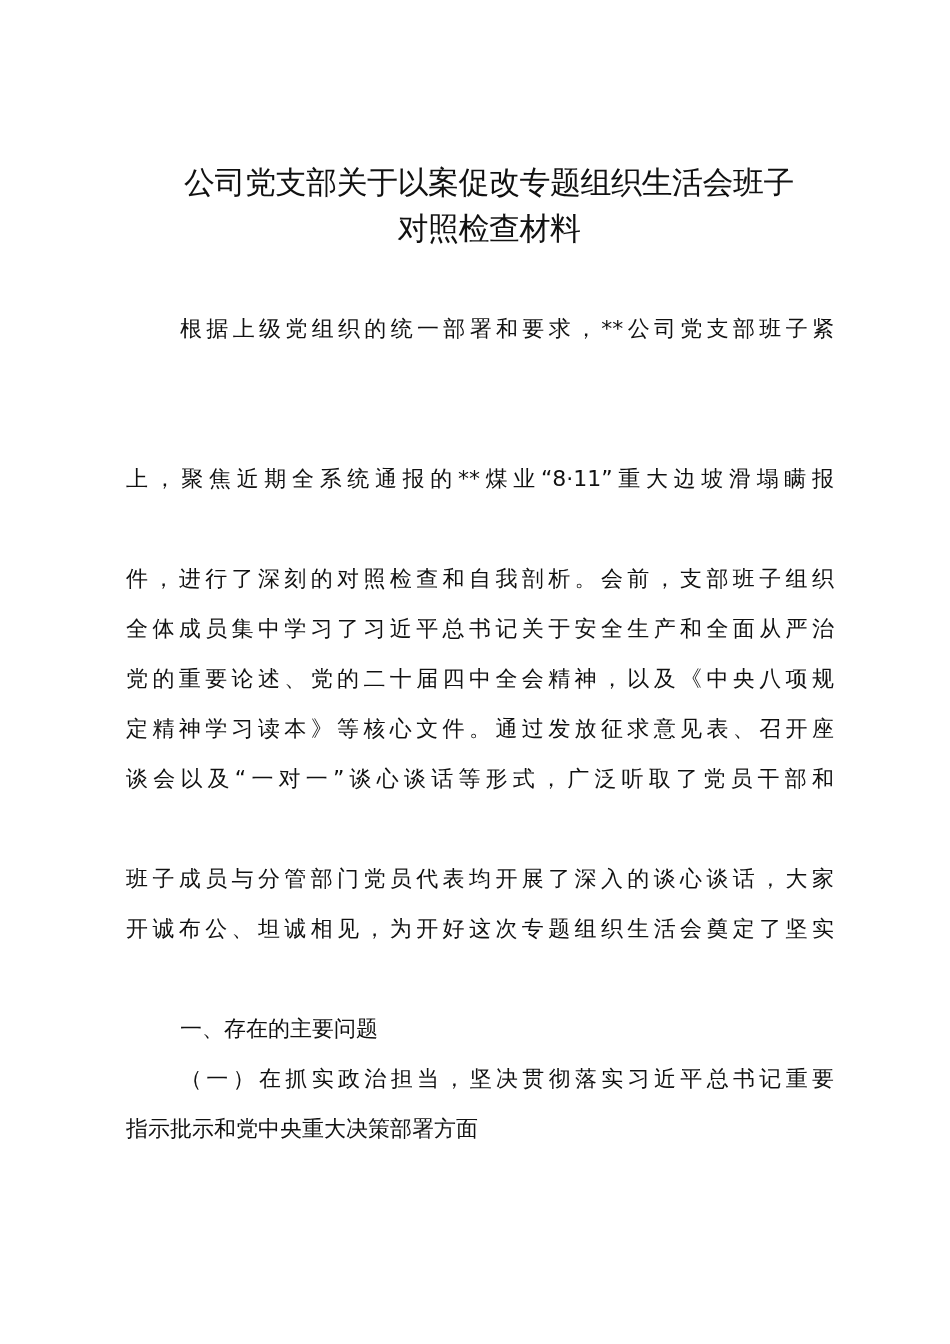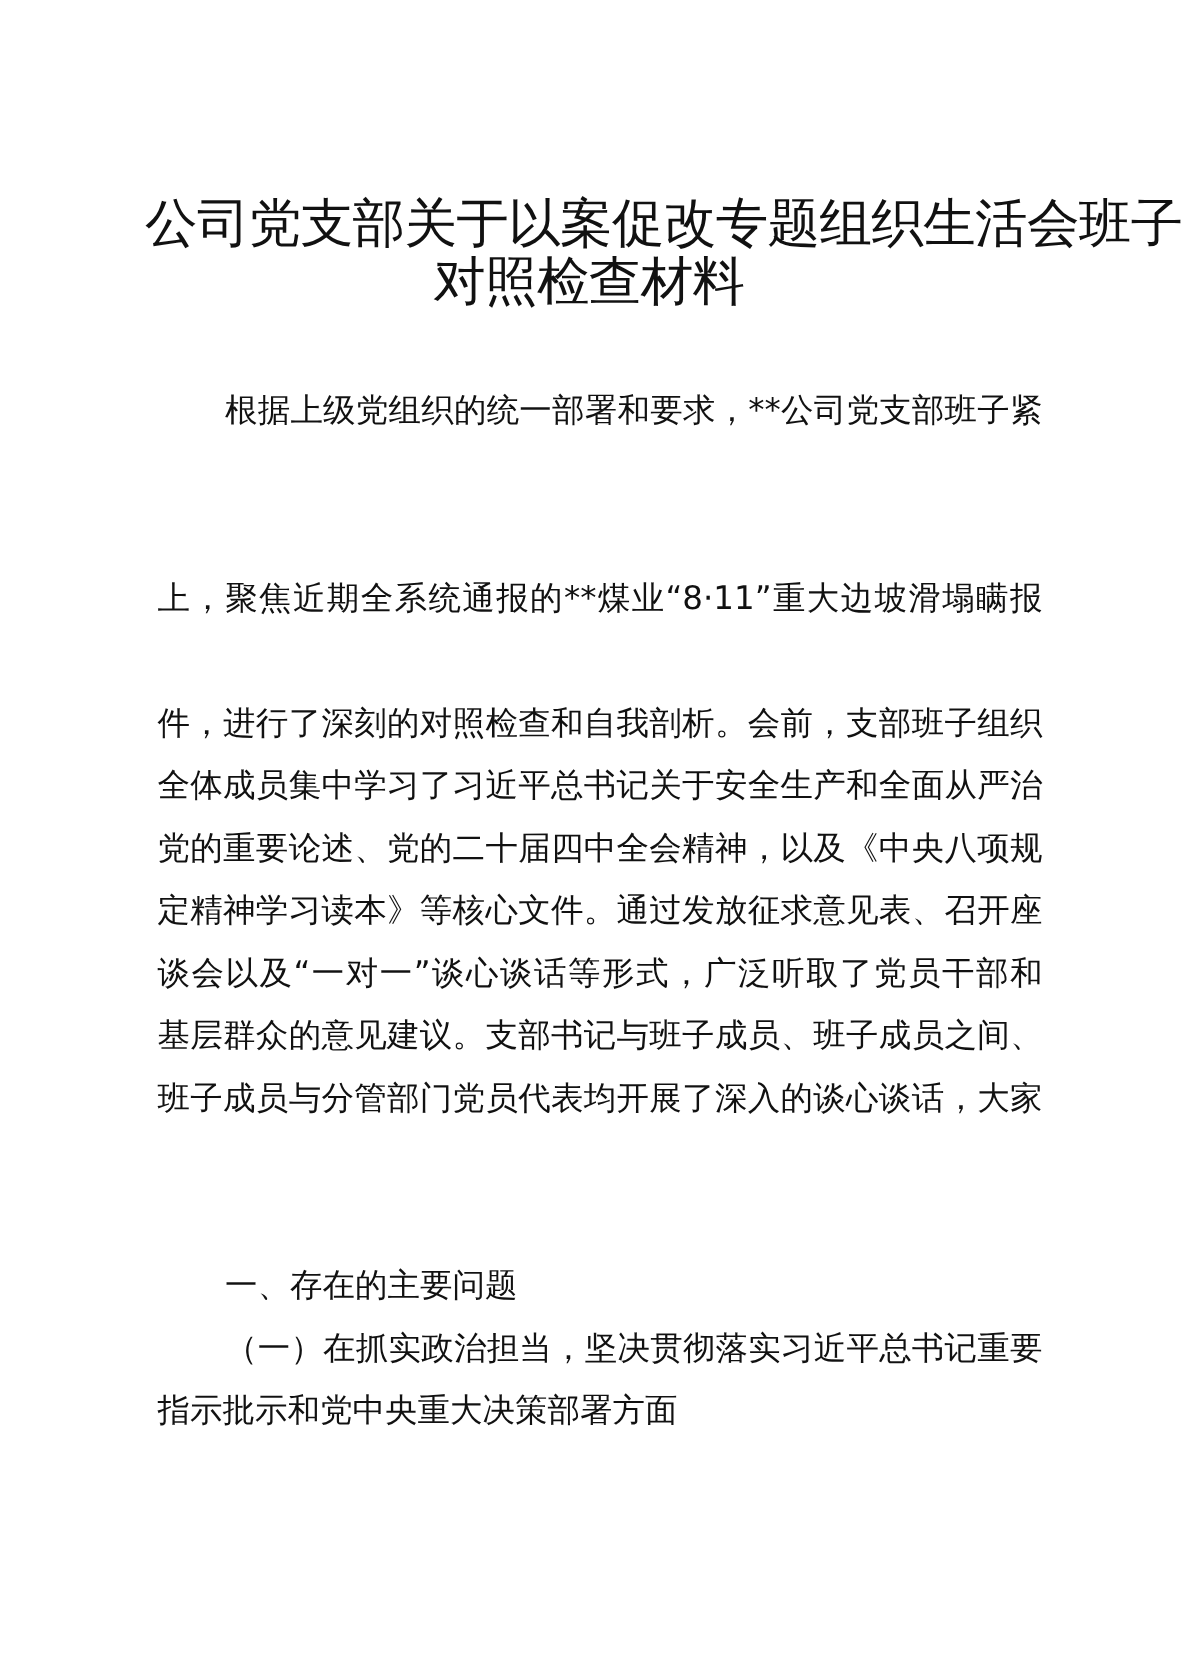--- a/index.html
+++ b/index.html
@@ -18,36 +18,35 @@
     .page {
       position: absolute;
       left: 0;
       top: 0;
       width: 950px;
       height: 1344px;
       background: #ffffff;
     }
     .title {
       position: absolute;
-      left: 116px;
+      left: 134px;
       width: 710px;
       text-align: center;
-      font-size: 42px;
+      font-size: 31px;
       line-height: 44px;
       letter-spacing: -0.5px;
       white-space: nowrap;
-      font-family: Liberation Mono, monospace;
     }
     .title.t1 { top: 160px; }
     .title.t2 { top: 206px; }
     .line {
       position: absolute;
       left: 126px;
       width: 708px;
-      font-size: 26px;
+      font-size: 22px;
       line-height: 40px;
       white-space: nowrap;
       text-align: justify;
       text-align-last: justify;
       letter-spacing: 0;
     }
     .line.indent { left: 180px; width: 654px; }
     .line.last { text-align-last: left; }
   </style>
 </head>
@@ -58,21 +57,21 @@
   <div class="title t1">公司党支部关于以案促改专题组织生活会班子</div>
   <div class="title t2">对照检查材料</div>
 
   <div class="line indent" style="top:309px">根据上级党组织的统一部署和要求，**公司党支部班子紧</div>
   <div class="line" style="top:459px">上，聚焦近期全系统通报的**煤业“8·11”重大边坡滑塌瞒报</div>
   <div class="line" style="top:559px">件，进行了深刻的对照检查和自我剖析。会前，支部班子组织</div>
   <div class="line" style="top:609px">全体成员集中学习了习近平总书记关于安全生产和全面从严治</div>
   <div class="line" style="top:659px">党的重要论述、党的二十届四中全会精神，以及《中央八项规</div>
   <div class="line" style="top:759px">谈会以及“一对一”谈心谈话等形式，广泛听取了党员干部和</div>
   <div class="line" style="top:709px">定精神学习读本》等核心文件。通过发放征求意见表、召开座</div>
-  <div class="line" style="top:809px">基层群众的意见建议。支部书记与班子成员、班子成员之间、</div>
   <div class="line" style="top:859px">班子成员与分管部门党员代表均开展了深入的谈心谈话，大家</div>
+  <div class="line" style="top:909px">开诚布公、坦诚相见，为开好这次专题组织生活会奠定了坚实</div>
 
   <div class="line indent last" style="top:1009px">一、存在的主要问题</div>
 
   <div class="line indent" style="top:1059px">（一）在抓实政治担当，坚决贯彻落实习近平总书记重要</div>
   <div class="line last" style="top:1109px">指示批示和党中央重大决策部署方面</div>
 
 </div>
 
 </body></html>

